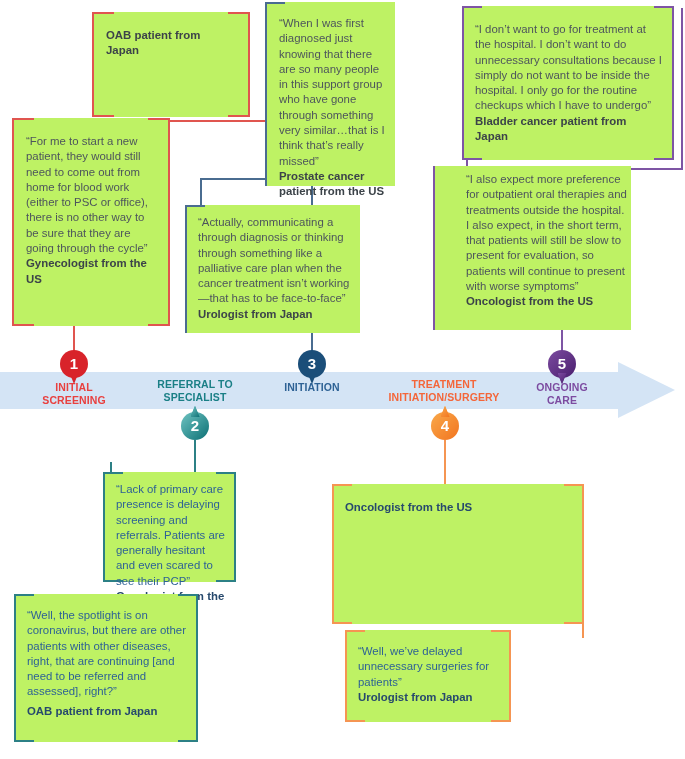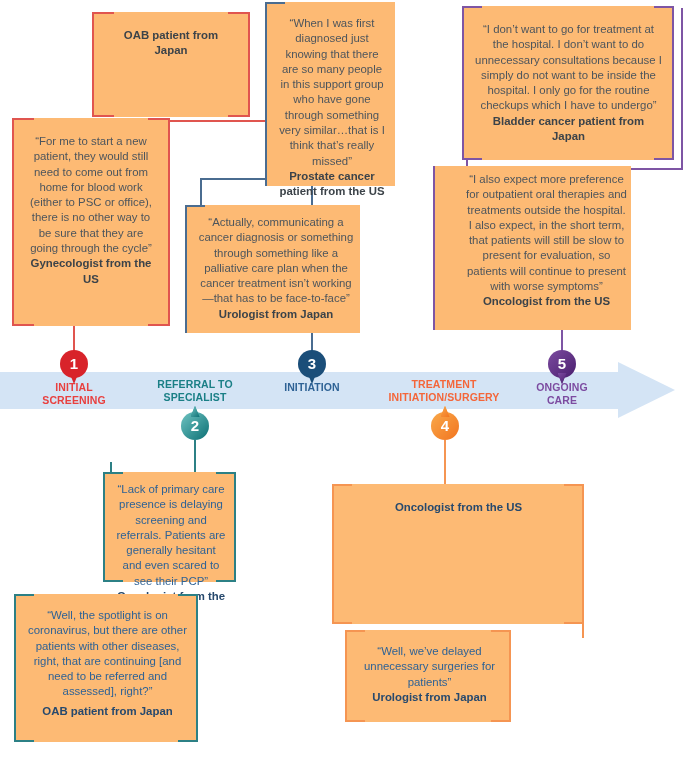--- a/index.html
+++ b/index.html
@@ -74,23 +74,22 @@
     font-size: 10.5px;
     line-height: 12.5px;
     letter-spacing: .1px;
     white-space: pre-line;
     z-index: 5;
   }
 
   
   .qbox {
     position: absolute;
-    background: #fdba74;
+    background: #bef264;
     z-index: 4;
-    text-align: center;
   }
   .qbox .inner { position: relative; z-index: 3; }
   .qtext {
     font-size: 11.4px;
     line-height: 15.3px;
     color: #4d555c;
     white-space: pre-line;
   }
   .qsrc {
     font-size: 11.4px;
@@ -216,21 +215,21 @@
     <div class="inner" style="padding:14px 10px 0 14px;">
       <div class="qtext">“When I was first diagnosed just knowing that there are so many people in this support group who have gone through something very similar…that is I think that’s really missed”</div>
       <div class="qsrc" style="color:#3c4349;">Prostate cancer patient from the US</div>
     </div>
   </div>
 
   <div class="qbox" style="left:185px; top:205px; width:175px; height:128px;">
     <div class="br tl" style="left:0; top:0; width:20px; height:18px; border-width:2px; border-color:#4a6c90;"></div>
     <div class="edge" style="left:0; top:16px; width:2px; height:112px; background:#4a6c90;"></div>
     <div class="inner" style="padding:10px 6px 0 13px;">
-      <div class="qtext">“Actually, communicating a cancer diagnosis or something through something like a palliative care plan when the cancer treatment isn’t working—that has to be face-to-face”</div>
+      <div class="qtext">“Actually, communicating a through diagnosis or thinking through something like a palliative care plan when the cancer treatment isn’t working—that has to be face-to-face”</div>
       <div class="qsrc" style="color:#3c4349;">Urologist from Japan</div>
     </div>
   </div>
 
   <div class="qbox" style="left:462px; top:6px; width:212px; height:154px;">
     <div class="br tl" style="left:0; top:0; width:20px; height:18px; border-width:2px; border-color:#7e55a4;"></div>
     <div class="br tr" style="right:0; top:0; width:20px; height:18px; border-width:2px; border-color:#7e55a4;"></div>
     <div class="br bl" style="left:0; bottom:0; width:20px; height:18px; border-width:2px; border-color:#7e55a4;"></div>
     <div class="br br2" style="right:0; bottom:0; width:20px; height:18px; border-width:2px; border-color:#7e55a4;"></div>
     <div class="edge" style="left:0; top:16px; width:2px; height:122px; background:#7e55a4;"></div>

